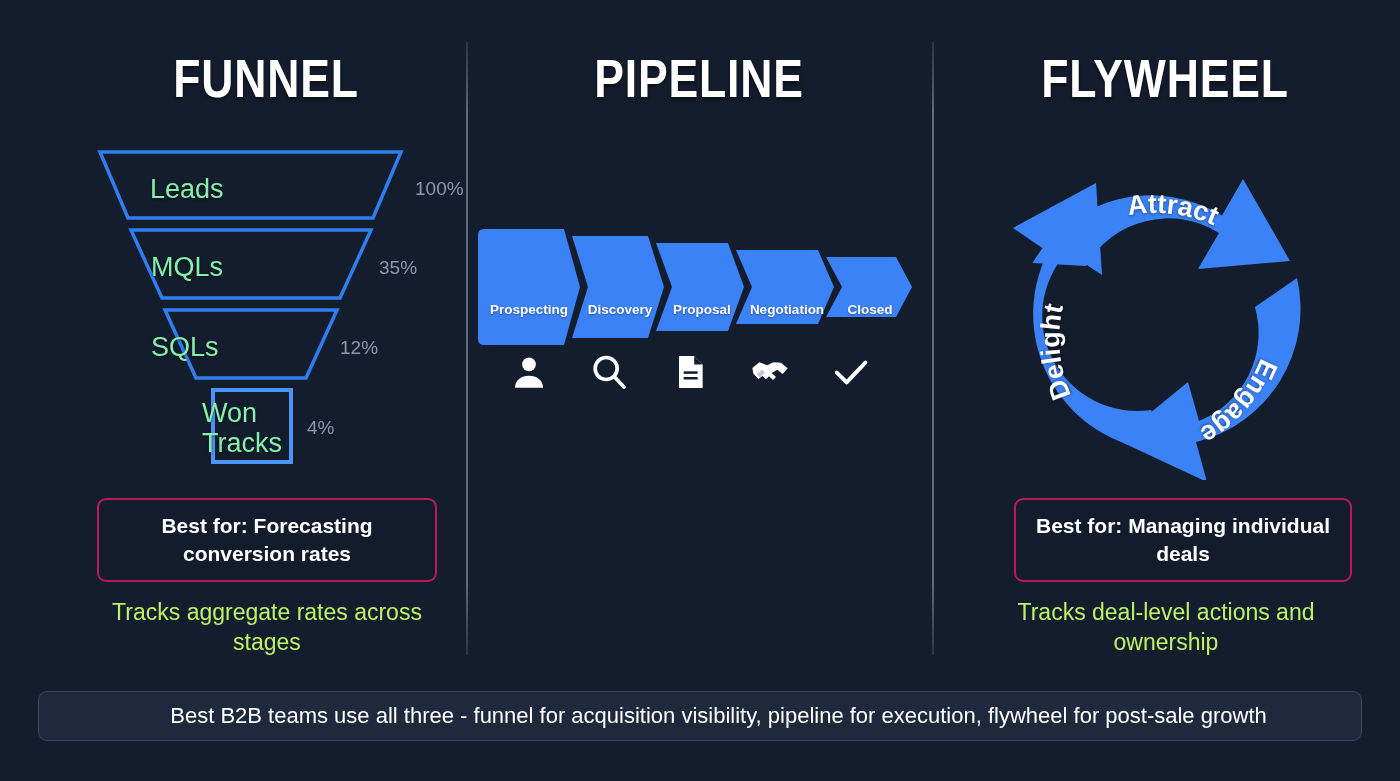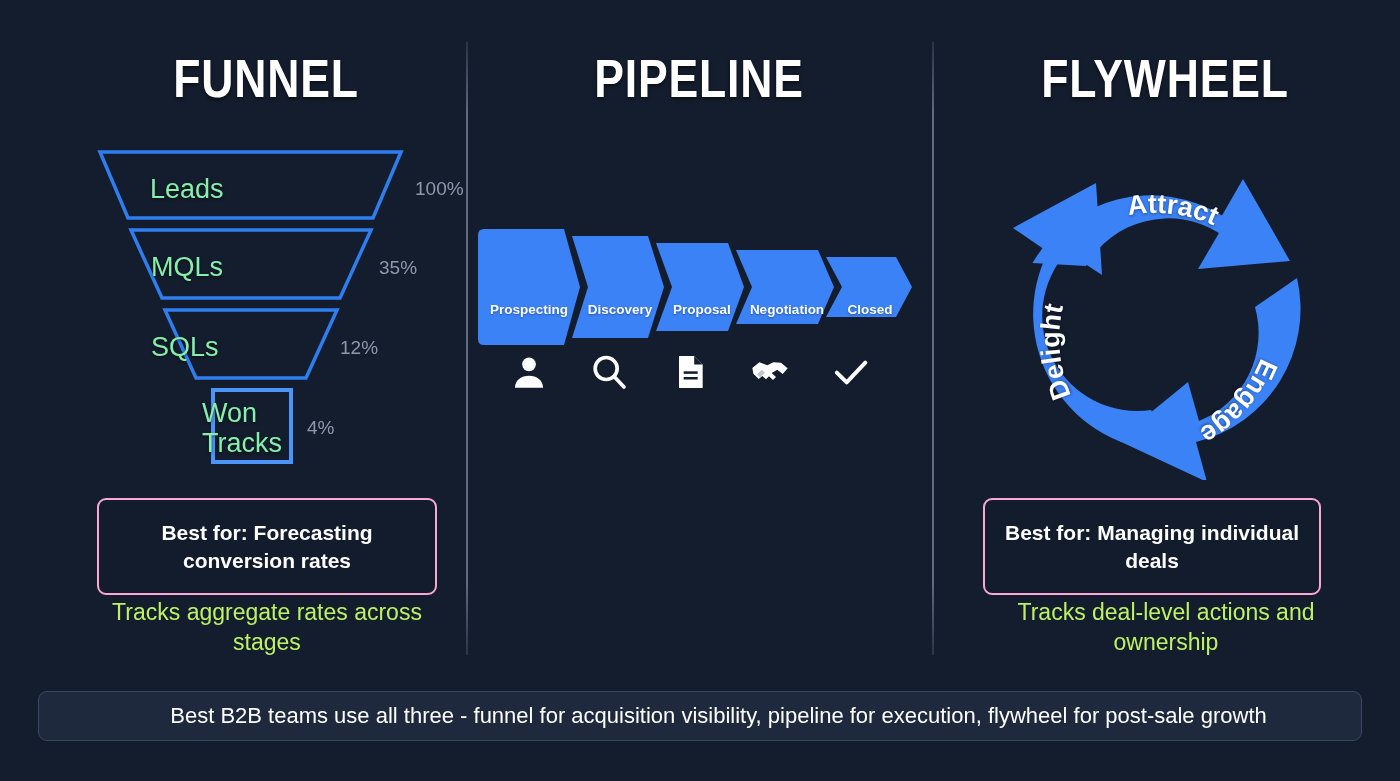--- a/index.html
+++ b/index.html
@@ -132,36 +132,36 @@
     font-weight: bold;
     line-height: 40px;
     text-shadow: 0 2px 5px rgba(0,0,0,.6);
   }
 
   
   .bestfor {
     position: absolute;
     top: 498px;
     box-sizing: border-box;
-    border: 2px solid #f9a8d4;
+    border: 2px solid #be185d;
     border-radius: 9px;
     background: rgba(16,28,44,.45);
     color: #ffffff;
     font-weight: bold;
     font-size: 21px;
     line-height: 28px;
     text-align: center;
     display: flex;
     align-items: center;
     justify-content: center;
     padding: 6px 14px;
-    height: 97px;
+    height: 84px;
   }
   #bestfor-funnel   { left: 64px;  width: 340px; }
-  #bestfor-pipeline { left: 517px; width: 338px; }
+  #bestfor-pipeline { left: 548px; width: 338px; }
 
   .caption {
     position: absolute;
     top: 597px;
     color: #bef264;
     font-size: 23px;
     line-height: 30px;
     text-align: center;
   }
   #cap-funnel   { left: 44px;  width: 380px; }

